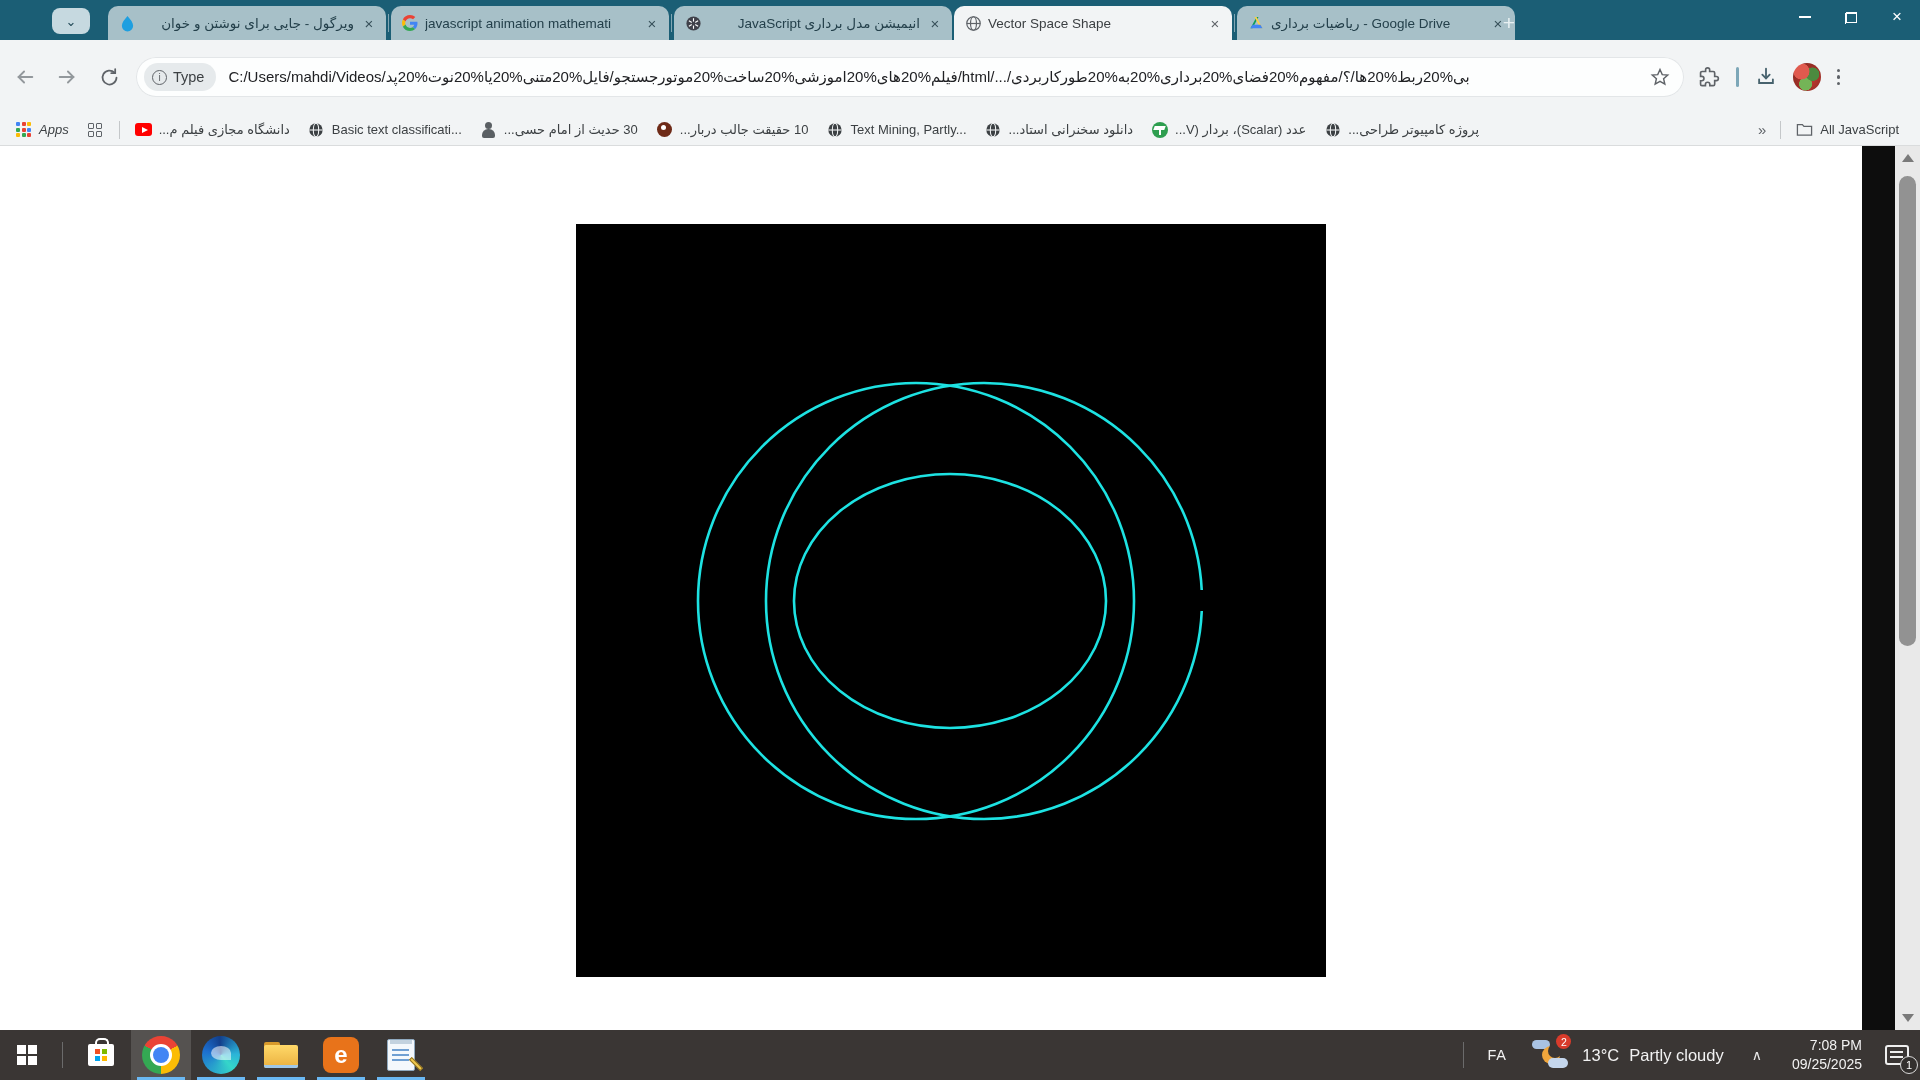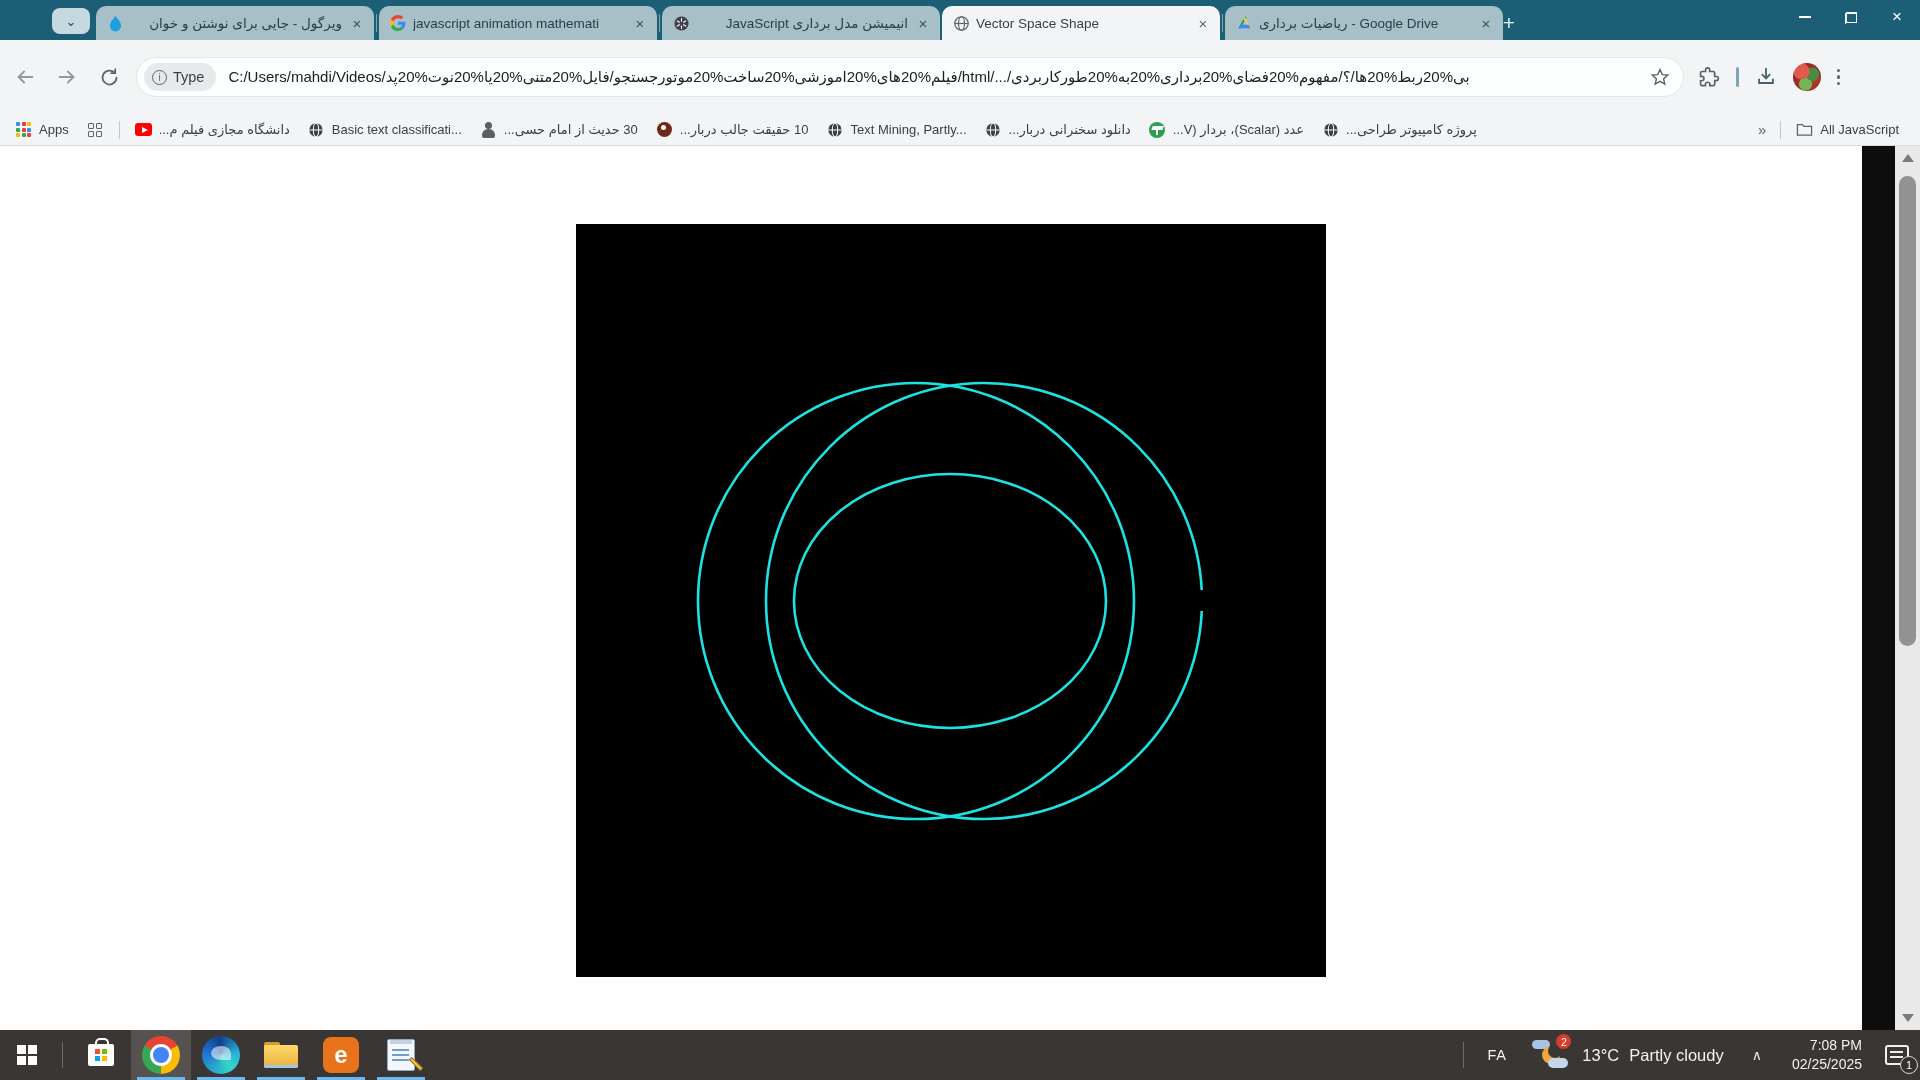--- a/index.html
+++ b/index.html
@@ -6,21 +6,21 @@
   html,body { width:1920px; height:1080px; overflow:hidden; background:#000;
     font-family:"Liberation Sans","DejaVu Sans",sans-serif; }
   .window { position:relative; width:1920px; height:1080px; }
 
   
   .titlebar { position:absolute; left:0; top:0; width:1920px; height:40px;
     background:#1b5e75; display:flex; align-items:flex-end; }
   .tabsearch-btn { position:absolute; left:52px; top:8px; width:38px; height:26px;
     background:#c6d9e0; border-radius:8px; display:flex; align-items:center; justify-content:center;
     color:#1d4553; font-size:13px; }
-  .tabs { position:absolute; left:96px; top:6px; display:flex; height:34px; align-items:flex-end; }
+  .tabs { position:absolute; left:108px; top:6px; display:flex; height:34px; align-items:flex-end; }
   .tab { width:278px; height:34px; border-radius:10px 10px 0 0; display:flex; align-items:center;
     padding:0 8px 0 10px; background:#a7c0c8; color:#24404b; position:relative; }
   .tab.active { background:#f2f4f5; color:#3c4043; }
   .tab + .tab { margin-left:2px; }
   .tab-sep { width:1px; height:18px; background:rgba(255,255,255,.45); margin:0 2px; align-self:center; }
   .favicon { width:18px; height:18px; flex:0 0 18px; display:flex; align-items:center; justify-content:center; }
   .tab-title { flex:1; font-size:13.5px; margin:0 6px; white-space:nowrap; overflow:hidden; }
   .tab-close { width:18px; height:18px; border-radius:50%; display:flex; align-items:center;
     justify-content:center; font-size:15px; color:#37505a; }
   .tab.active .tab-close { color:#5f6368; }
@@ -325,21 +325,21 @@
       <span class="avatar"></span>
       <span class="kebab">
           <i></i>
           <i></i>
           <i></i>
         </span>
     </div>
   </div>
 
   <div class="bookmarksbar">
-    <div class="bm" style="margin-left:6px;">
+    <div class="bm" style="margin-left:6px;font-style:italic;">
       <span class="bm-ic">
         <span class="apps-grid">
             <i style="background:#4285f4"></i>
             <i style="background:#ea4335"></i>
             <i style="background:#fbbc05"></i>
             <i style="background:#34a853"></i>
             <i style="background:#ea4335"></i>
             <i style="background:#4285f4"></i>
             <i style="background:#fbbc05"></i>
             <i style="background:#34a853"></i>
@@ -399,21 +399,21 @@
       <span dir="ltr">Text Mining, Partly...</span>
     </div>
     <div class="bm">
       <span class="bm-ic">
         <svg width="16" height="16" viewBox="0 0 24 24">
             <circle cx="12" cy="12" r="10" fill="#3c4043"></circle>
             <ellipse cx="12" cy="12" rx="4" ry="10" fill="none" stroke="#f2f4f5" stroke-width="1.6"></ellipse>
             <line x1="2" y1="12" x2="22" y2="12" stroke="#f2f4f5" stroke-width="1.6"></line>
           </svg>
       </span>
-      <span dir="rtl">دانلود سخنرانی دربار...</span>
+      <span dir="rtl">دانلود سخنرانی استاد...</span>
     </div>
     <div class="bm">
       <span class="bm-ic">
           <span class="grad-green"></span>
         </span>
       <span dir="rtl">عدد (Scalar)، بردار (V...</span>
     </div>
     <div class="bm">
       <span class="bm-ic">
         <svg width="16" height="16" viewBox="0 0 24 24">
@@ -502,21 +502,21 @@
             <span class="wx-moon"></span>
             <span class="wx-cloud2"></span>
           <span class="wx-badge">2</span>
         </span>
         <span class="wx-temp">13°C</span>
         <span class="wx-cond">Partly cloudy</span>
       </div>
       <span class="tray-chev">∧</span>
       <div class="clock">
         <div>7:08 PM</div>
-        <div>02/25/2025</div>
+        <div>09/25/2025</div>
       </div>
       <div class="notif">
         <span class="notif-ic"></span>
         <span class="notif-badge">1</span>
       </div>
     </div>
   </div>
 </div>
 
 </body></html>

